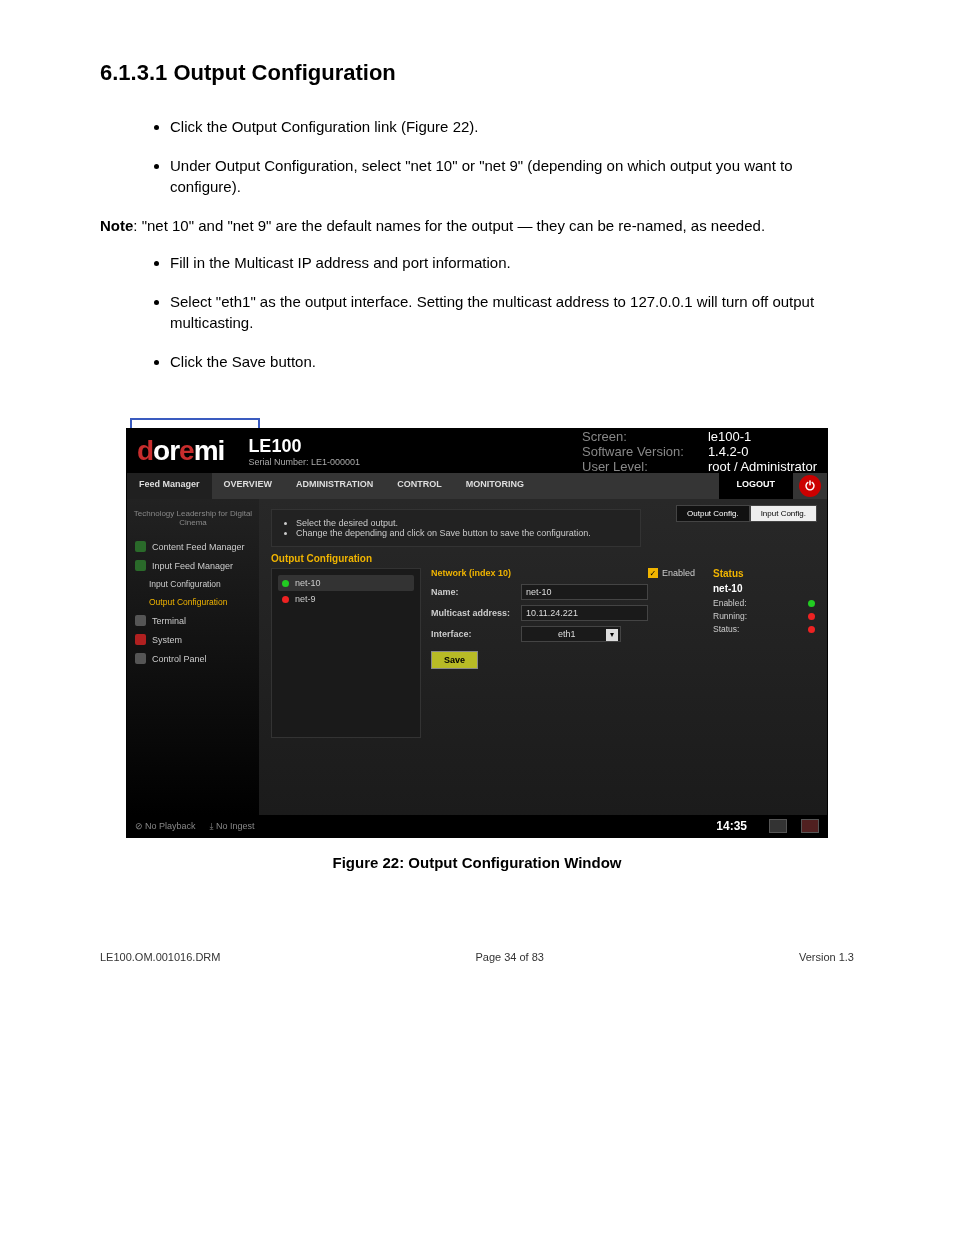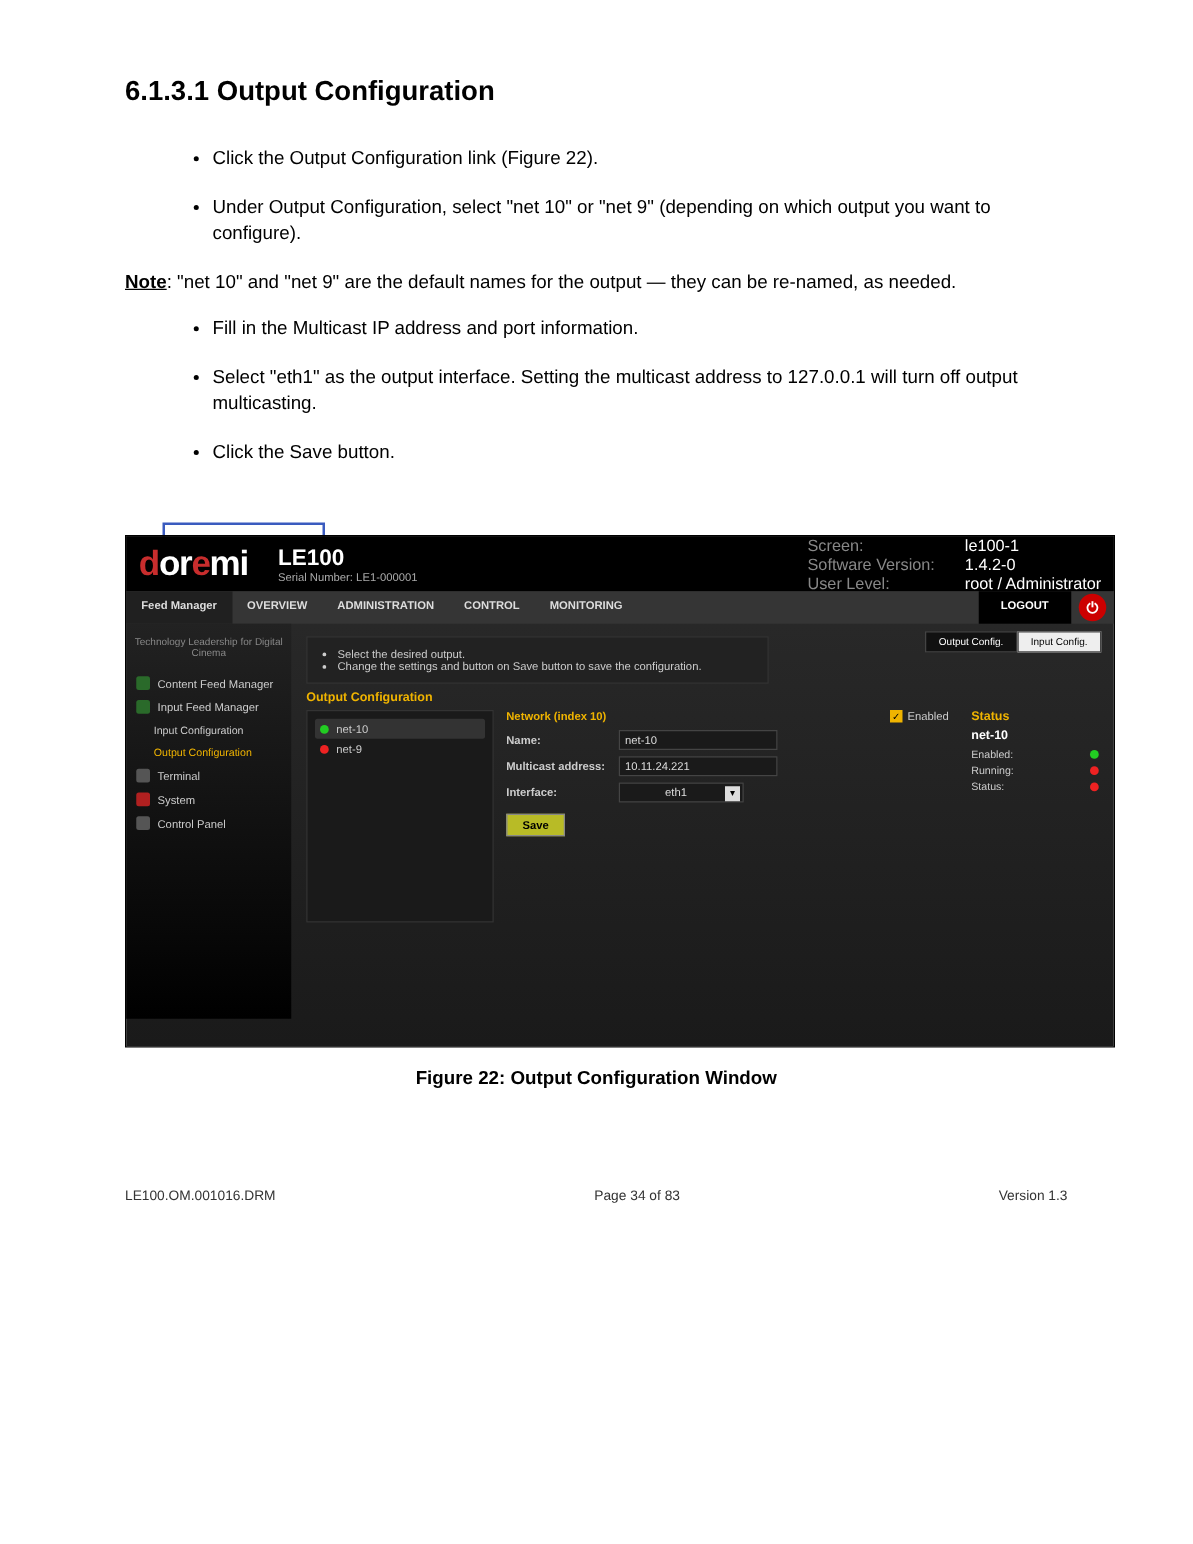--- a/index.html
+++ b/index.html
@@ -2,27 +2,27 @@
 <html><head>
 <meta charset="utf-8">
 <style>
   * { box-sizing: border-box; margin: 0; padding: 0; }
   body { font-family: Arial, sans-serif; background: #fff; color: #000; width: 954px; }
   .page { padding: 60px 100px 60px 100px; }
   .section-num { font-size: 22px; font-weight: bold; margin-bottom: 30px; }
   .bullets { margin-left: 70px; margin-bottom: 20px; }
   .bullets li { margin-bottom: 18px; font-size: 15px; line-height: 1.4; }
   .note { font-size: 15px; margin-left: 0; margin-bottom: 18px; }
-  .note .u { text-decoration: underline; }
+  .note .u { }
   .callout-box { border: 2px solid #3a5bbf; width: 130px; height: 46px; position: absolute; background: #fff; display:flex; align-items:center; justify-content:center; font-size:13px; }
   .callout-line { position:absolute; width:2px; background:#3a5bbf; }
   .fig-wrap { position: relative; margin-top: 10px; }
   
   
-  .app { width: 792px; height: 410px; background: linear-gradient(180deg,#2b2b2b,#1a1a1a); color:#ccc; font-family: Arial, sans-serif; font-size:10px; position: relative; border:1px solid #000; margin: 0 auto; }
+  .app { width: 702px; height: 410px; background: linear-gradient(180deg,#2b2b2b,#1a1a1a); color:#ccc; font-family: Arial, sans-serif; font-size:10px; position: relative; border:1px solid #000; margin: 0 auto; }
   .app-top { height: 44px; background:#000; display:flex; align-items:center; padding:0 10px; }
   .logo { font-size:28px; font-weight:900; color:#fff; letter-spacing:-1px; }
   .logo .d { color:#c82d2d; }
   .prod { margin-left:24px; color:#fff; }
   .prod .p1 { font-size:18px; font-weight:bold; }
   .prod .p2 { font-size:9px; color:#aaa; }
   .sysinfo { margin-left:auto; display:flex; gap:24px; font-size:13px; color:#aaa; }
   .sysinfo .lbl { color:#888; }
   .sysinfo .val { color:#fff; }
   .tabbar { height:26px; background:#353535; display:flex; align-items:stretch; font-size:9px; font-weight:bold; color:#ddd; }
@@ -162,21 +162,21 @@
         </div>
 
         <div class="main">
           <div class="toggle">
             <span class="act">Output Config.</span>
             <span class="in">Input Config.</span>
           </div>
           <div class="infobox">
             <ul>
               <li>Select the desired output.</li>
-              <li>Change the settings and button on Save button to save the configuration.</li>
+              <li>Change the depending and click on Save button to save the configuration.</li>
             </ul>
           </div>
           <div class="sec-title">Output Configuration</div>
           <div class="cfg-row">
             <div class="out-list">
               <div class="out-item sel">
                   <span class="dot g"></span>
                   <span>net-10</span>
                 </div>
               <div class="out-item">
@@ -219,20 +219,27 @@
                 </div>
               <div class="srow">
                   <span>Status:</span>
                   <span class="dot r"></span>
                 </div>
             </div>
           </div>
         </div>
       </div>
 
+      <div class="footer">
+        <span>⊘ <span>No Playback</span></span>
+        <span>⤓ <span>No Ingest</span></span>
+        <span class="time">14:35</span>
+        <span class="ficon"></span>
+        <span class="ficon" style="background:#502020;"></span>
+      </div>
     </div>
 
     <div class="figcap">Figure 22: Output Configuration Window</div>
   </div>
 
   <div class="pgfoot">
     <span>LE100.OM.001016.DRM</span>
     <span>Page 34 of 83</span>
     <span>Version 1.3</span>
   </div>

